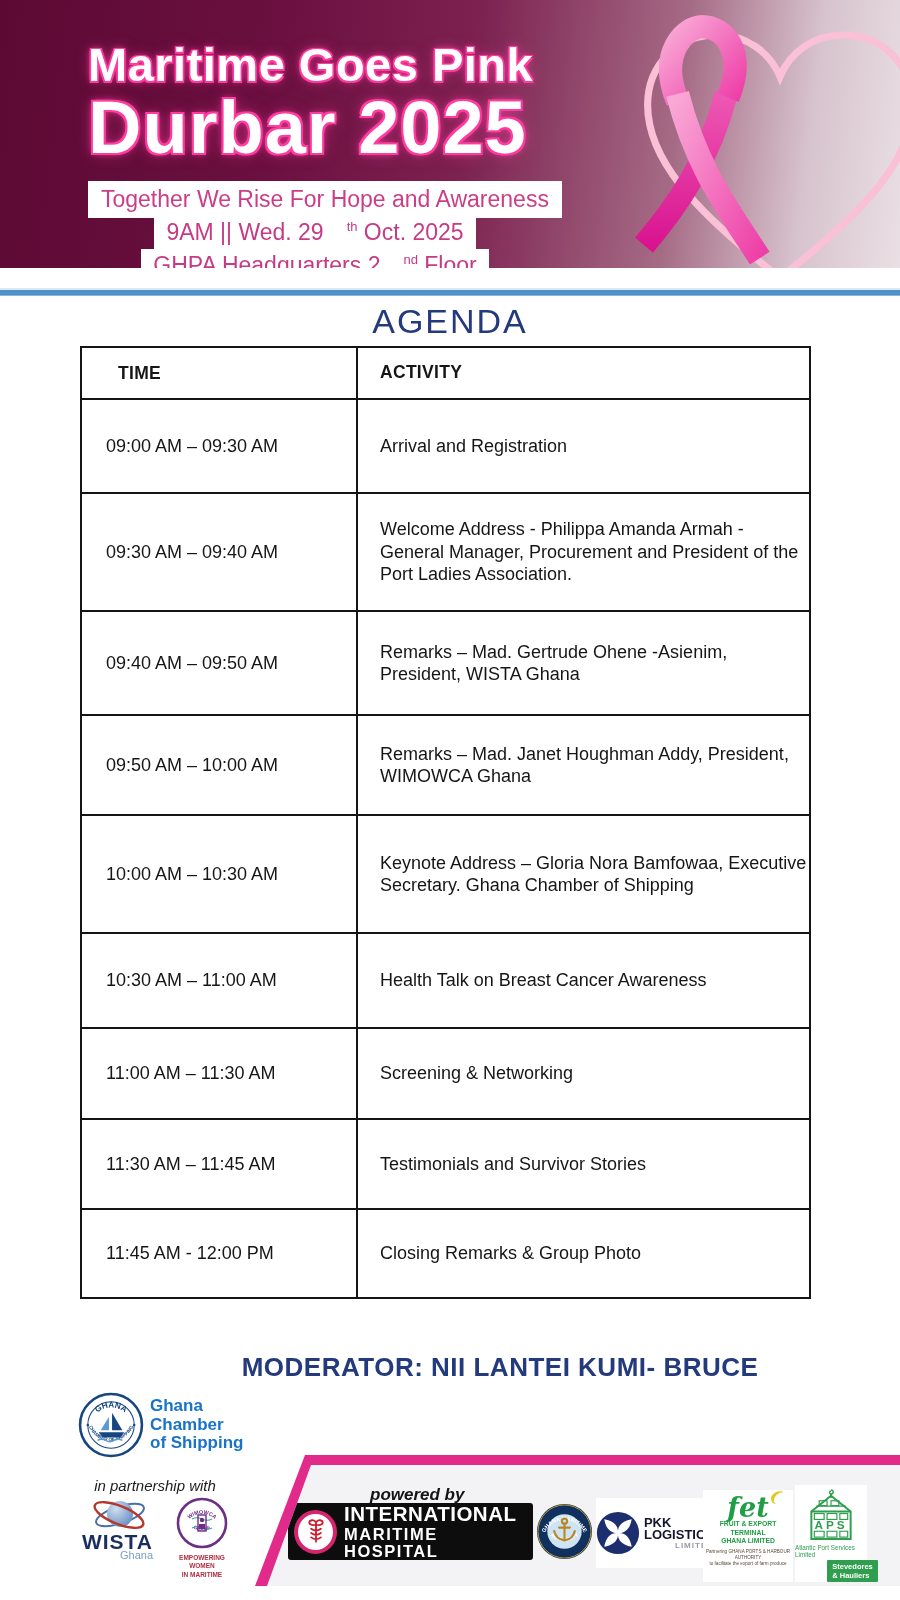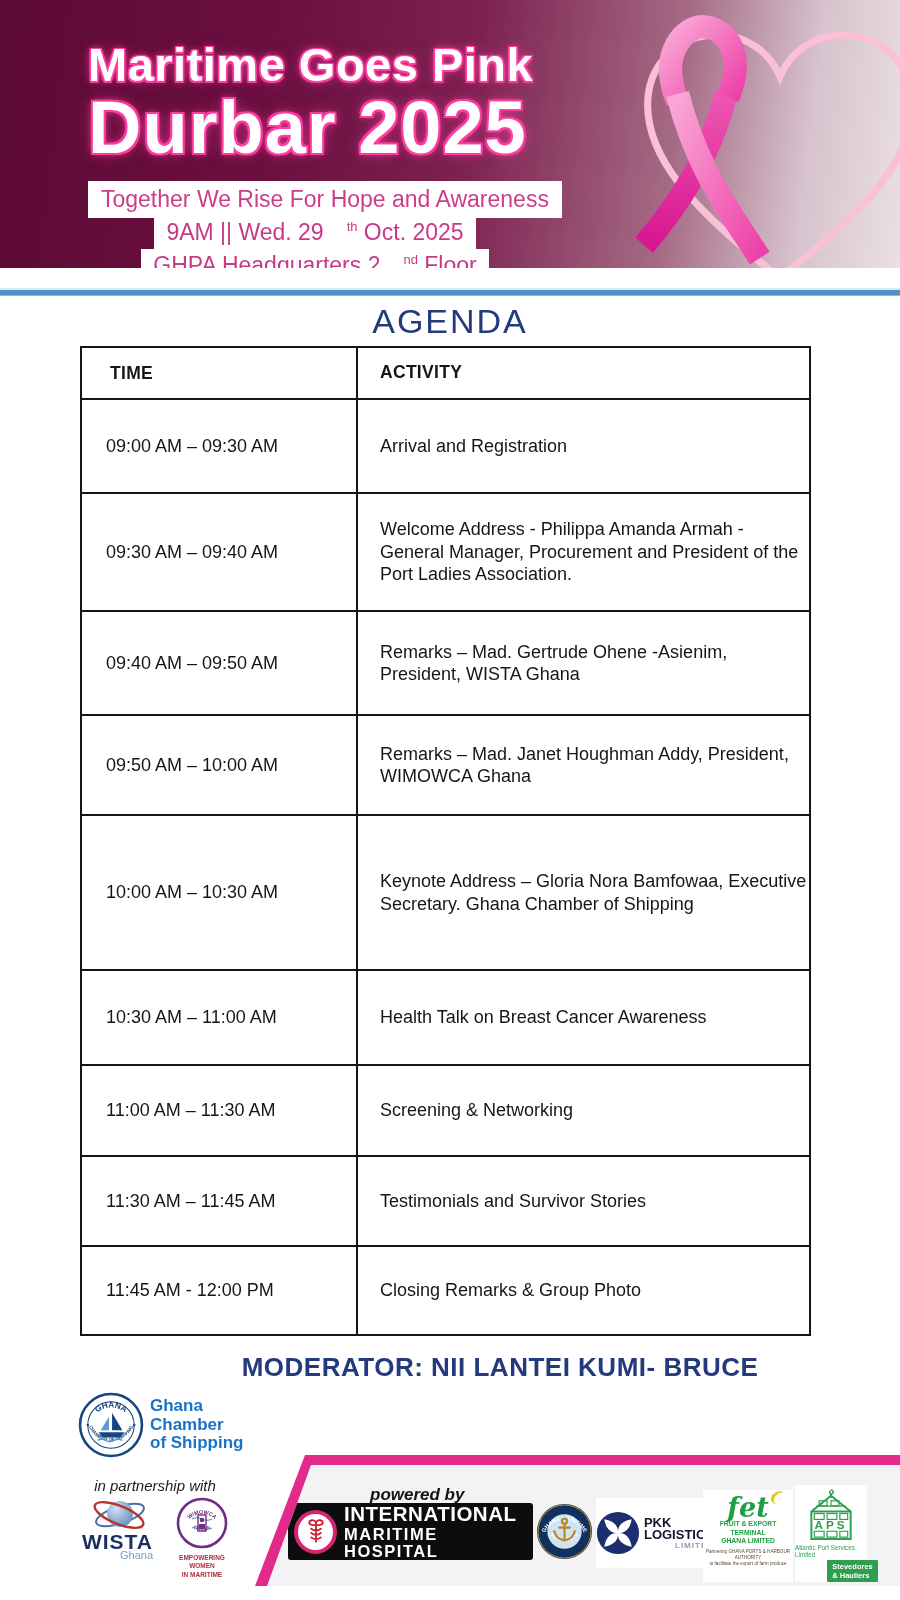--- a/index.html
+++ b/index.html
@@ -30,25 +30,25 @@
   .when-chip sup{font-size:13px;margin-left:23px;}
 
   
   .agenda-heading{position:absolute;top:302px;left:0;width:900px;text-align:center;
     color:#233a7d;font-size:34px;font-weight:500;letter-spacing:2px;}
   table.agenda{position:absolute;top:346px;left:80px;width:731px;border-collapse:collapse;table-layout:fixed;
     background:#fff;}
   table.agenda th,table.agenda td{border:2.5px solid #151515;vertical-align:middle;color:#161616;}
   table.agenda th{font-size:17.5px;font-weight:bold;text-align:left;letter-spacing:.3px;}
   col.c-time{width:276px;}
-  th.h-time,td.c-time{padding-left:28px;}
+  th.h-time,td.c-time{padding-left:36px;}
   td.c-time{padding-left:24px;font-size:18px;white-space:nowrap;}
   th.h-act,td.c-act{padding-left:22px;font-size:18px;line-height:1.25;}
   tr.hr0{height:52px;} tr.r0{height:94px;} tr.r1{height:118px;} tr.r2{height:104px;}
-  tr.r3{height:100px;} tr.r4{height:155px;} tr.r5{height:95px;} tr.r6{height:91px;}
+  tr.r3{height:100px;} tr.r4{height:118px;} tr.r5{height:95px;} tr.r6{height:91px;}
   tr.r7{height:90px;} tr.r8{height:89px;}
 
   
   .moderator{position:absolute;top:1352px;left:60px;width:880px;text-align:center;
     color:#233a7d;font-size:26px;font-weight:600;letter-spacing:.5px;}
 
   
   .gcs{position:absolute;left:78px;top:1392px;display:flex;align-items:center;gap:6px;}
   .gcs-name{color:#1973c8;font-weight:bold;font-size:17px;line-height:1.1;}
   .partnership{position:absolute;left:70px;top:1477px;width:170px;text-align:center;

